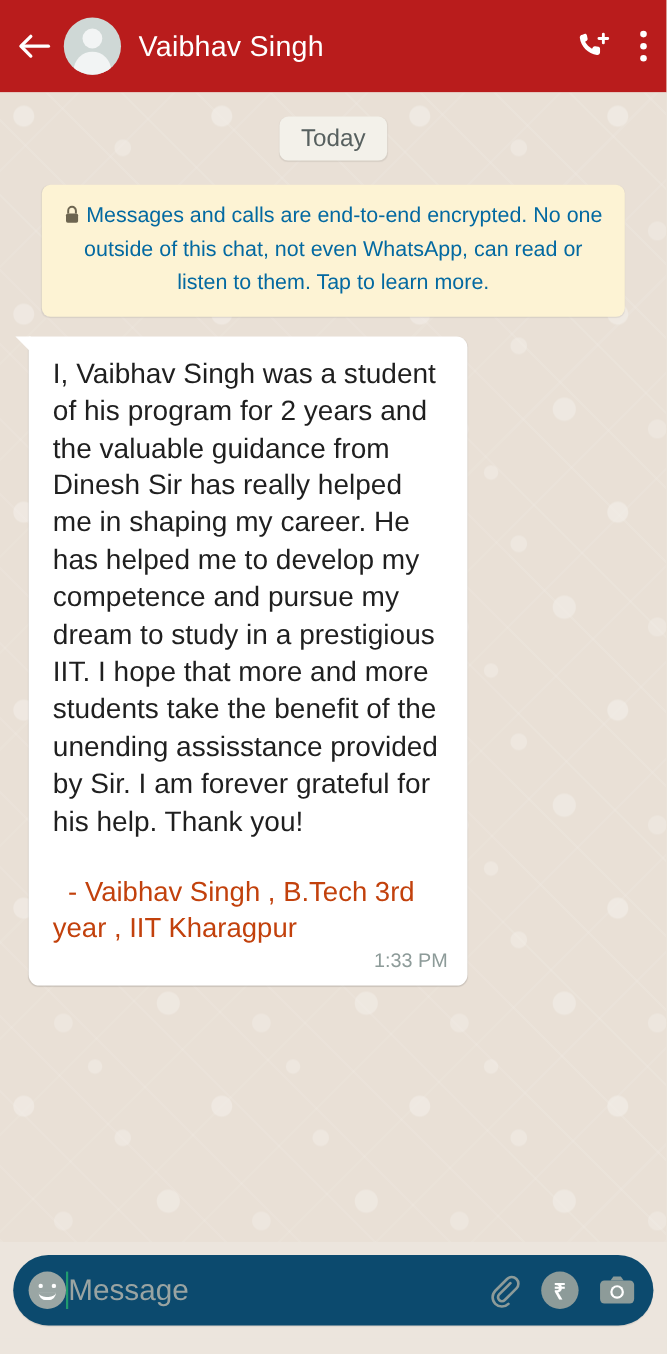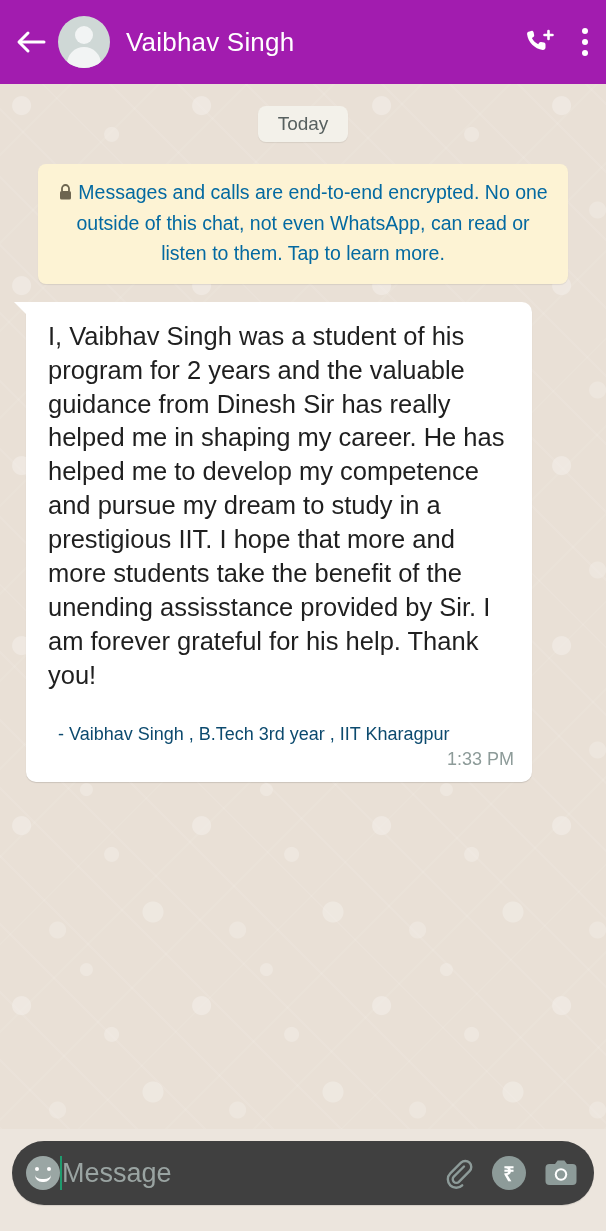--- a/index.html
+++ b/index.html
@@ -15,21 +15,21 @@
     width: 606px;
     height: 1231px;
     display: flex;
     flex-direction: column;
     background: #ece5dd;
   }
 
   
   .header {
     flex: 0 0 84px;
-    background: #a21caf;
+    background: #b91c1c;
     display: flex;
     align-items: center;
     padding: 0 18px 0 14px;
     color: #fff;
   }
   .back-arrow {
     width: 34px;
     height: 34px;
     flex: 0 0 34px;
     position: relative;
@@ -99,21 +99,21 @@
   .chat-inner {
     position: relative;
     padding: 14px 12px 0 12px;
     height: 100%;
   }
 
   .day-wrap { display: flex; justify-content: center; margin-top: 8px; }
   .day-chip {
     background: #f3f1ea;
     color: #57605f;
-    font-size: 19px;
+    font-size: 22px;
     padding: 7px 20px;
     border-radius: 8px;
     box-shadow: 0 1px 1px rgba(0,0,0,.08);
   }
 
   .encryption {
     margin: 22px auto 0 auto;
     max-width: 530px;
     background: #fdf3d4;
     color: #0369a1;
@@ -126,21 +126,21 @@
   }
   .encryption .lock {
     display: inline-block;
     vertical-align: -2px;
     margin-right: 5px;
   }
 
   .bubble {
     position: relative;
     margin: 18px 0 0 14px;
-    width: 506px;
+    width: 399px;
     background: #fff;
     border-radius: 10px;
     border-top-left-radius: 0;
     padding: 18px 18px 12px 22px;
     box-shadow: 0 1px 1px rgba(0,0,0,.13);
   }
   .bubble:before {
     content: "";
     position: absolute;
     top: 0; left: -12px;
@@ -150,23 +150,23 @@
     border-color: transparent #fff transparent transparent;
   }
   .bubble p {
     font-size: 25.5px;
     line-height: 1.33;
     color: #1f1f1f;
     white-space: pre-wrap;
     font-weight: 300;
   }
   .bubble .sign {
-    font-size: 18px;
+    font-size: 25px;
     line-height: 1.33;
-    color: #0c4a6e;
+    color: #c2410c;
     margin-top: 30px;
     font-weight: 300;
     white-space: pre-wrap;
   }
   .bubble .time {
     text-align: right;
     font-size: 18px;
     color: #8d9b99;
     margin-top: 2px;
   }
@@ -176,21 +176,21 @@
     flex: 0 0 88px;
     background: #ece5dd;
     display: flex;
     align-items: center;
     padding: 0 12px;
     gap: 12px;
   }
   .input-pill {
     flex: 1 1 auto;
     height: 64px;
-    background: #404040;
+    background: #0c4a6e;
     border-radius: 32px;
     display: flex;
     align-items: center;
     padding: 0 16px 0 14px;
     box-shadow: 0 1px 1px rgba(0,0,0,.1);
   }
   .emoji {
     width: 34px; height: 34px; border-radius: 50%;
     background: #9aa6a4;
     position: relative;

